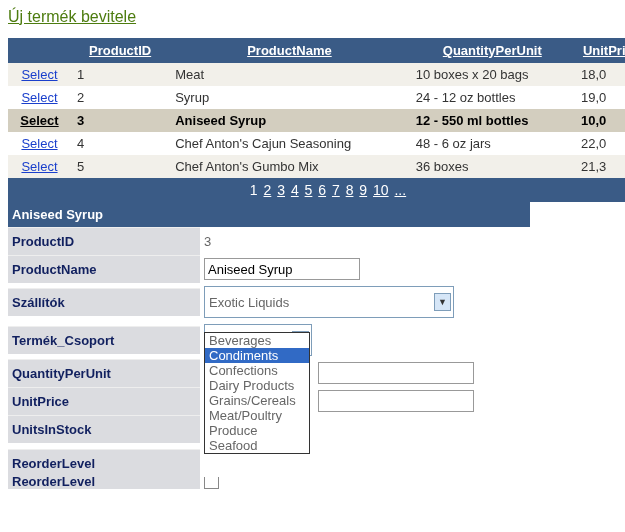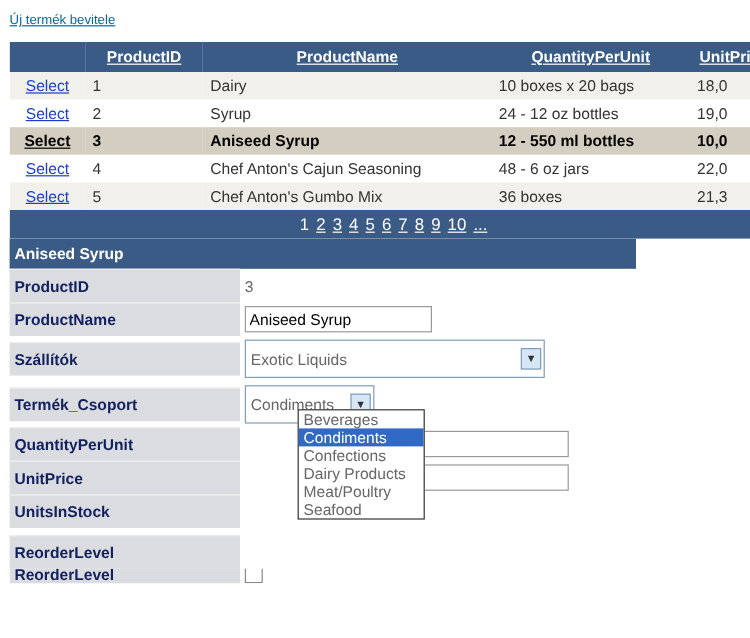--- a/index.html
+++ b/index.html
@@ -5,21 +5,21 @@
   body {
     font-family: Verdana, Geneva, sans-serif;
     font-size: 13px;
     color: #333;
     margin: 0;
     padding: 8px;
     width: 625px;
     box-sizing: border-box;
   }
   a { color: #1a3fcc; text-decoration: underline; cursor: pointer; }
-  .add-link { color: #0369a1; font-size: 11px; }
+  .add-link { color: #4d7c0f; font-size: 16px; }
   .grid {
     border-collapse: collapse;
     margin-top: 12px;
     width: 617px;
   }
   .grid-header {
     background: #3a5b86;
     color: #fff;
     font-weight: bold;
   }
@@ -86,22 +86,22 @@
     display: inline-flex; align-items:center; justify-content:space-between;
     border: 1px solid #7e9db9; background:#fff; font-size:13px;
     height: 32px; padding: 0 2px 0 4px; box-sizing:border-box;
   }
   .dropdown-arrow {
     width: 15px; height:16px; background:#d6e6f7; border:1px solid #7e9db9;
     display:flex; align-items:center; justify-content:center; margin-left:4px;
     font-size:9px; color:#333;
   }
   .dropdown-open {
-    position: absolute; top:20px; left:0; background:#fff;
-    border:1px solid #333; z-index:10; font-size:13px;margin-left:44px;
+    position: absolute; top:8px; left:0; background:#fff;
+    border:1px solid #333; z-index:10; font-size:13px;
   }
   .dropdown-open div { padding: 0px 4px; white-space:nowrap;}
   .dropdown-open div.sel { background:#316ac5; color:#fff; }
   .checkbox-box {
     width:13px; height:13px; border:1px solid #888; display:inline-block;
   }
   .clip { overflow: hidden; }
 </style>
 </head>
 <body>
@@ -116,21 +116,21 @@
         <tr class="grid-header">
     <th style="width:52px">&nbsp;</th>
     <th style="width:90px"><a>ProductID</a></th>
     <th style="width:245px"><a>ProductName</a></th>
     <th style="width:165px"><a>QuantityPerUnit</a></th>
     <th><a>UnitPrice</a></th>
   </tr>
   <tr class="row-odd">
     <td class="select-cell"><a>Select</a></td>
     <td>1</td>
-    <td>Dairy</td>
+    <td>Meat</td>
     <td>10 boxes x 20 bags</td>
     <td>18,0</td>
   </tr>
   <tr class="row-even">
     <td class="select-cell"><a>Select</a></td>
     <td>2</td>
     <td>Syrup</td>
     <td>24 - 12 oz bottles</td>
     <td>19,0</td>
   </tr>
@@ -205,21 +205,23 @@
       <div class="dropdown-wrap">
         <div class="dropdown-closed" style="width:108px">
           <span>Condiments</span>
           <span class="dropdown-arrow">▼</span>
         </div>
         <div class="dropdown-open" style="width:104px">
           <div>Beverages</div>
           <div class="sel">Condiments</div>
           <div>Confections</div>
           <div>Dairy Products</div>
+          <div>Grains/Cereals</div>
           <div>Meat/Poultry</div>
+          <div>Produce</div>
           <div>Seafood</div>
         </div>
       </div>
     </div>
   </div>
 
   <div class="details-row">
     <div class="details-label">QuantityPerUnit</div>
     <div class="details-value">
       <input type="text" style="width: 148px; margin-left: 114px;" value="">

